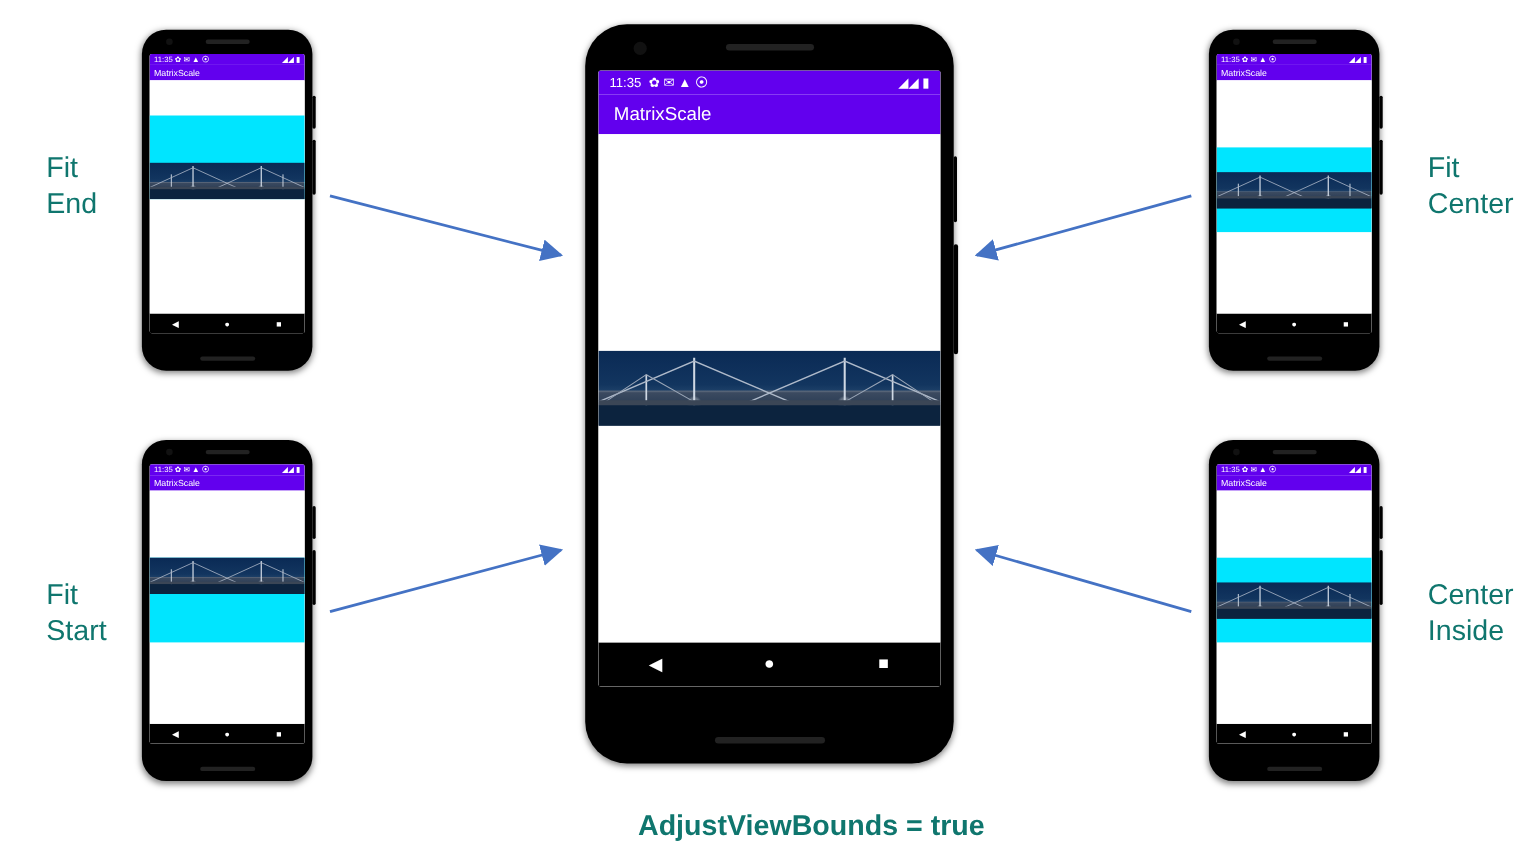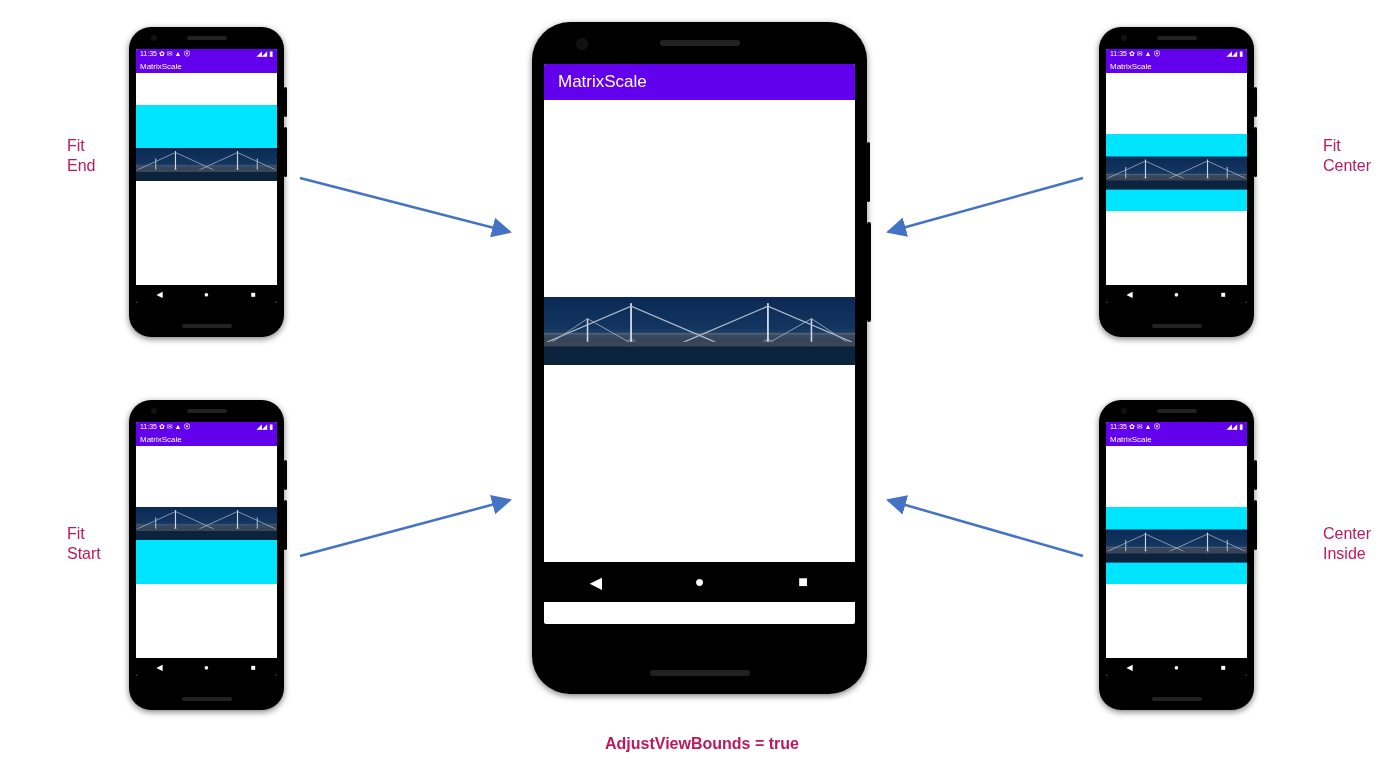--- a/index.html
+++ b/index.html
@@ -104,41 +104,44 @@
     overflow:hidden;
   }
   .bridge svg { width:100%; height:100%; display:block; }
 
   .small-phone .bridge { height:33px; }
   .big-phone   .bridge { height:68px; }
 
   
   .ext-label {
     position:absolute;
-    font-size:16px;
-    color:#be185d;
+    font-size:26px;
+    color:#0f766e;
     line-height:1.25;
-    margin-left:25px;
   }
 
   
   svg.arrows {
     position:absolute; left:0; top:0; width:1400px; height:772px;
     pointer-events:none;
   }
 </style>
 </head>
 <body>
 
 <div class="phone big-phone" style="left:532px; top:22px;">
   <div class="side-r1"></div>
     <div class="side-r2"></div>
   <div class="camera"></div>
     <div class="earpiece"></div>
   <div class="screen">
+    <div class="statusbar">
+      <span><span>11:35</span>&nbsp;&nbsp;<span>✿ ✉ ▲ ⦿</span></span>
+      <span>◢◢ ▮</span>
+    </div>
     <div class="appbar">
       <span>MatrixScale</span>
     </div>
     <div class="content-area">
       <div class="bridge" style="top:50%; transform:translateY(-50%);">
         <svg viewBox="0 0 100 22" preserveAspectRatio="none">
           <line x1="28" y1="2" x2="28" y2="18" stroke="#cfd8e4" stroke-width="0.6"></line>
           <line x1="72" y1="2" x2="72" y2="18" stroke="#cfd8e4" stroke-width="0.6"></line>
           <line x1="14" y1="7" x2="14" y2="18" stroke="#cfd8e4" stroke-width="0.5"></line>
           <line x1="86" y1="7" x2="86" y2="18" stroke="#cfd8e4" stroke-width="0.5"></line>

